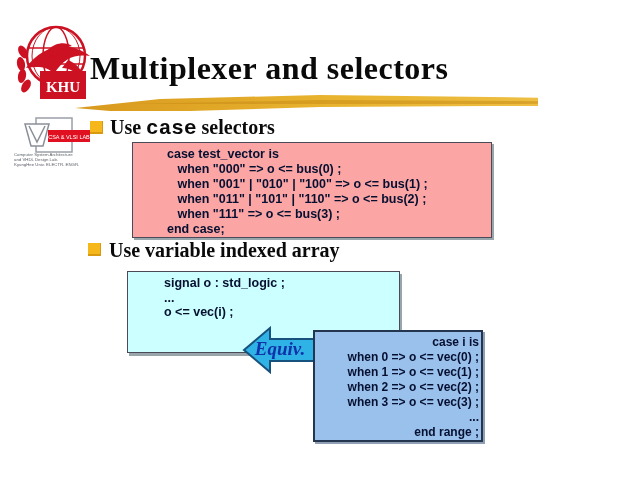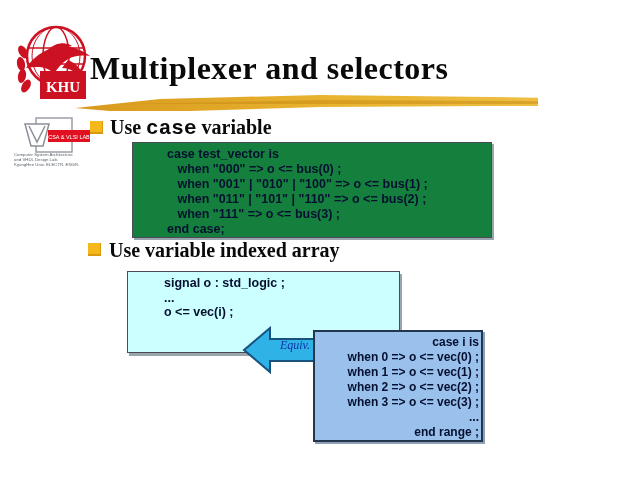--- a/index.html
+++ b/index.html
@@ -25,34 +25,34 @@
   .bullet-2{left:88px;top:243px;}
   .heading{position:absolute;font-weight:bold;color:#0a0a0a;white-space:nowrap;}
   .heading-1{left:110px;top:114px;font-size:20px;line-height:26px;}
   .heading-1 .kw{font-family:"Liberation Mono",monospace;font-size:21px;}
   .heading-2{left:109px;top:237px;font-size:20px;line-height:26px;}
 
   
   .code-box{position:absolute;font-family:"Liberation Sans",sans-serif;font-weight:bold;
             color:#051030;white-space:pre;box-sizing:border-box;}
   .code-line{white-space:pre;}
-  .box-case{left:132px;top:142px;width:360px;height:96px;background:#15803d;
+  .box-case{left:132px;top:142px;width:360px;height:96px;background:#fca5a5;
             border:1px solid #4a4a58;box-shadow:2px 2px 0 #98a6ac;
             font-size:12.5px;line-height:15px;padding:4px 4px 0 34px;z-index:1;}
   .box-array{left:127px;top:271px;width:273px;height:82px;background:#ccffff;
              border:1px solid #4a4a58;box-shadow:2px 3px 0 #98a6ac;
              font-size:12.5px;line-height:14.5px;padding:4px 4px 0 36px;z-index:1;}
   .box-equiv{left:313px;top:330px;width:170px;height:112px;background:#9ac0ec;
              border:2px solid #24364f;box-shadow:2px 2px 0 #8fa0b4;
              font-size:12px;line-height:15px;padding:3px 2px 0 8px;z-index:3;text-align:right;}
 
   
   .equiv-arrow{position:absolute;left:240px;top:326px;z-index:2;}
   .equiv-label{position:absolute;left:250px;top:338px;width:60px;height:20px;z-index:4;
-               text-align:right;font-style:italic;font-weight:normal;font-size:12px;
+               text-align:center;font-style:italic;font-weight:bold;font-size:19px;
                color:#1133aa;font-family:"Liberation Serif",serif;}
 </style>
 </head>
 <body>
 
 <div class="slide">
 
   <svg class="khu-logo" width="88" height="84" viewBox="0 0 88 84">
     <g>
       <circle cx="48" cy="40" r="29" fill="#ffffff" stroke="#cc1122" stroke-width="2.5"></circle>
@@ -98,21 +98,21 @@
     <text x="49" y="24.5" text-anchor="middle" fill="#ffffff" font-family="Liberation Sans, sans-serif" font-size="5.5">CSA &amp; VLSI LAB</text>
   </svg>
   <div class="lab-caption">
       <div class="code-line">Computer System Architecture</div>
       <div class="code-line">and VHDL Design Lab.</div>
       <div class="code-line">KyungHee Univ. ELECTR. ENGR.</div>
     </div>
 
   <div class="sq-bullet bullet-1"></div>
   <div class="heading heading-1">
-    <span>Use </span><span class="kw">case</span><span> variable</span>
+    <span>Use </span><span class="kw">case</span><span> selectors</span>
   </div>
 
   <div class="code-box box-case"><div class="code-line">case test_vector is</div><div class="code-line">   when "000" =&gt; o &lt;= bus(0) ;</div><div class="code-line">   when "001" | "010" | "100" =&gt; o &lt;= bus(1) ;</div><div class="code-line">   when "011" | "101" | "110" =&gt; o &lt;= bus(2) ;</div><div class="code-line">   when "111" =&gt; o &lt;= bus(3) ;</div><div class="code-line">end case;</div></div>
 
   <div class="sq-bullet bullet-2"></div>
   <div class="heading heading-2">Use variable indexed array</div>
 
   <div class="code-box box-array"><div class="code-line">signal o : std_logic ;</div><div class="code-line">...</div><div class="code-line">o &lt;= vec(i) ;</div></div>
 
   <svg class="equiv-arrow" width="78" height="50" viewBox="0 0 78 50">

